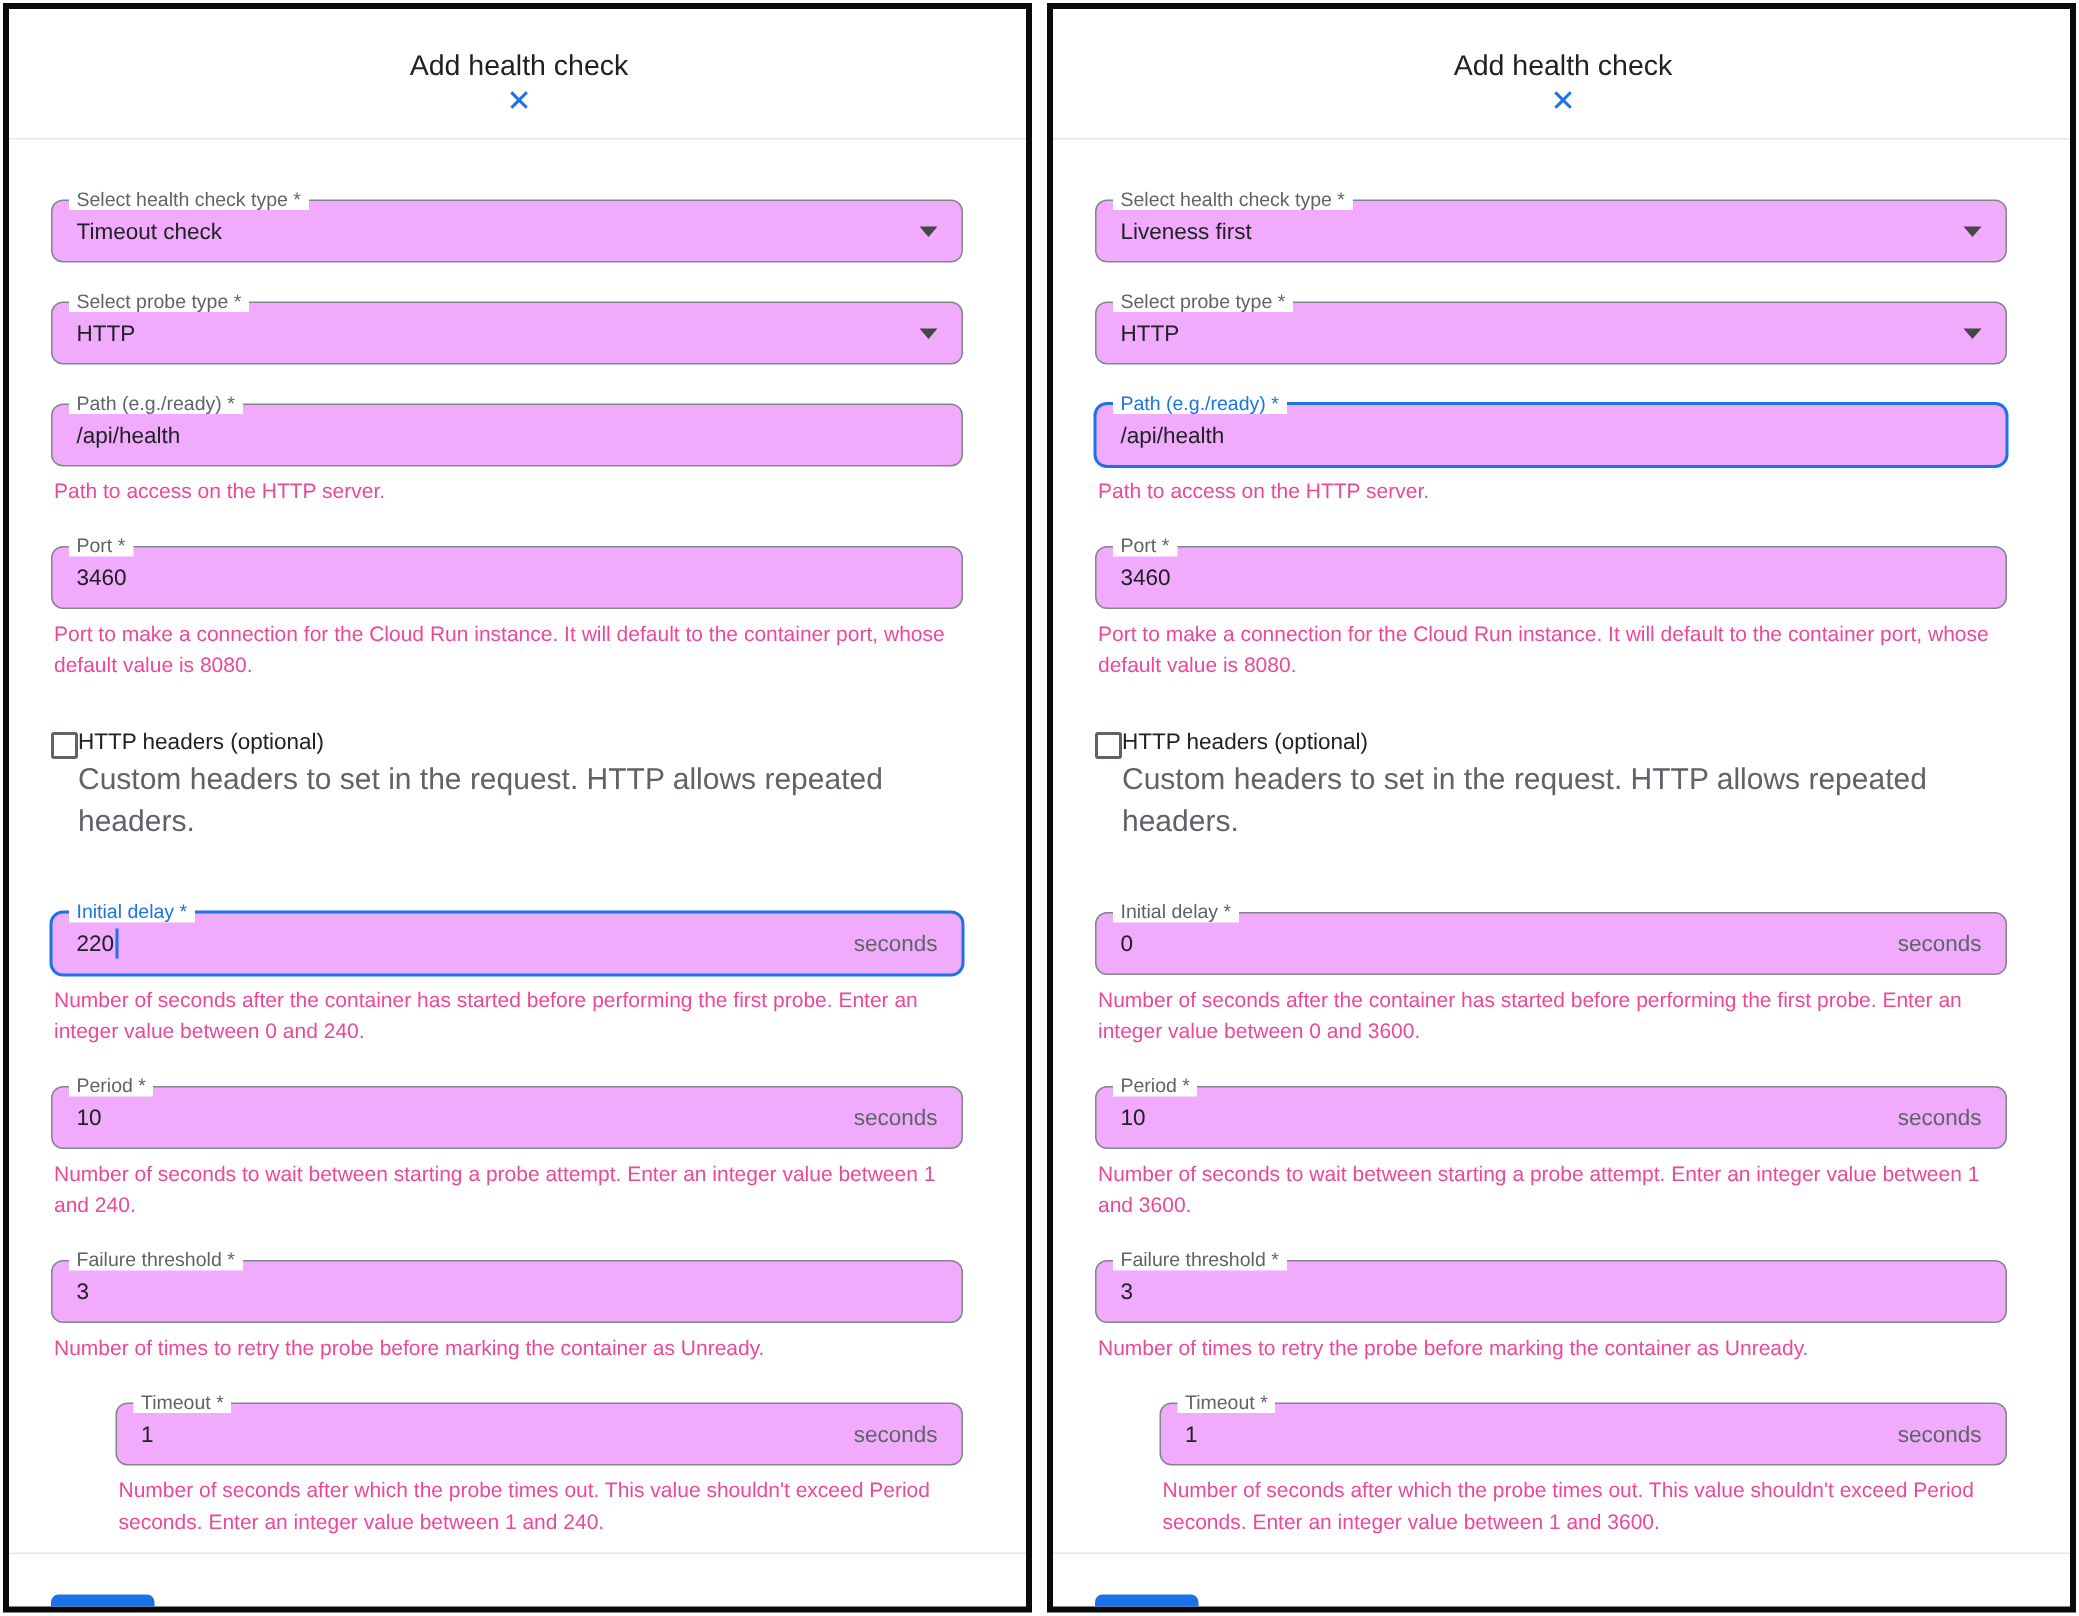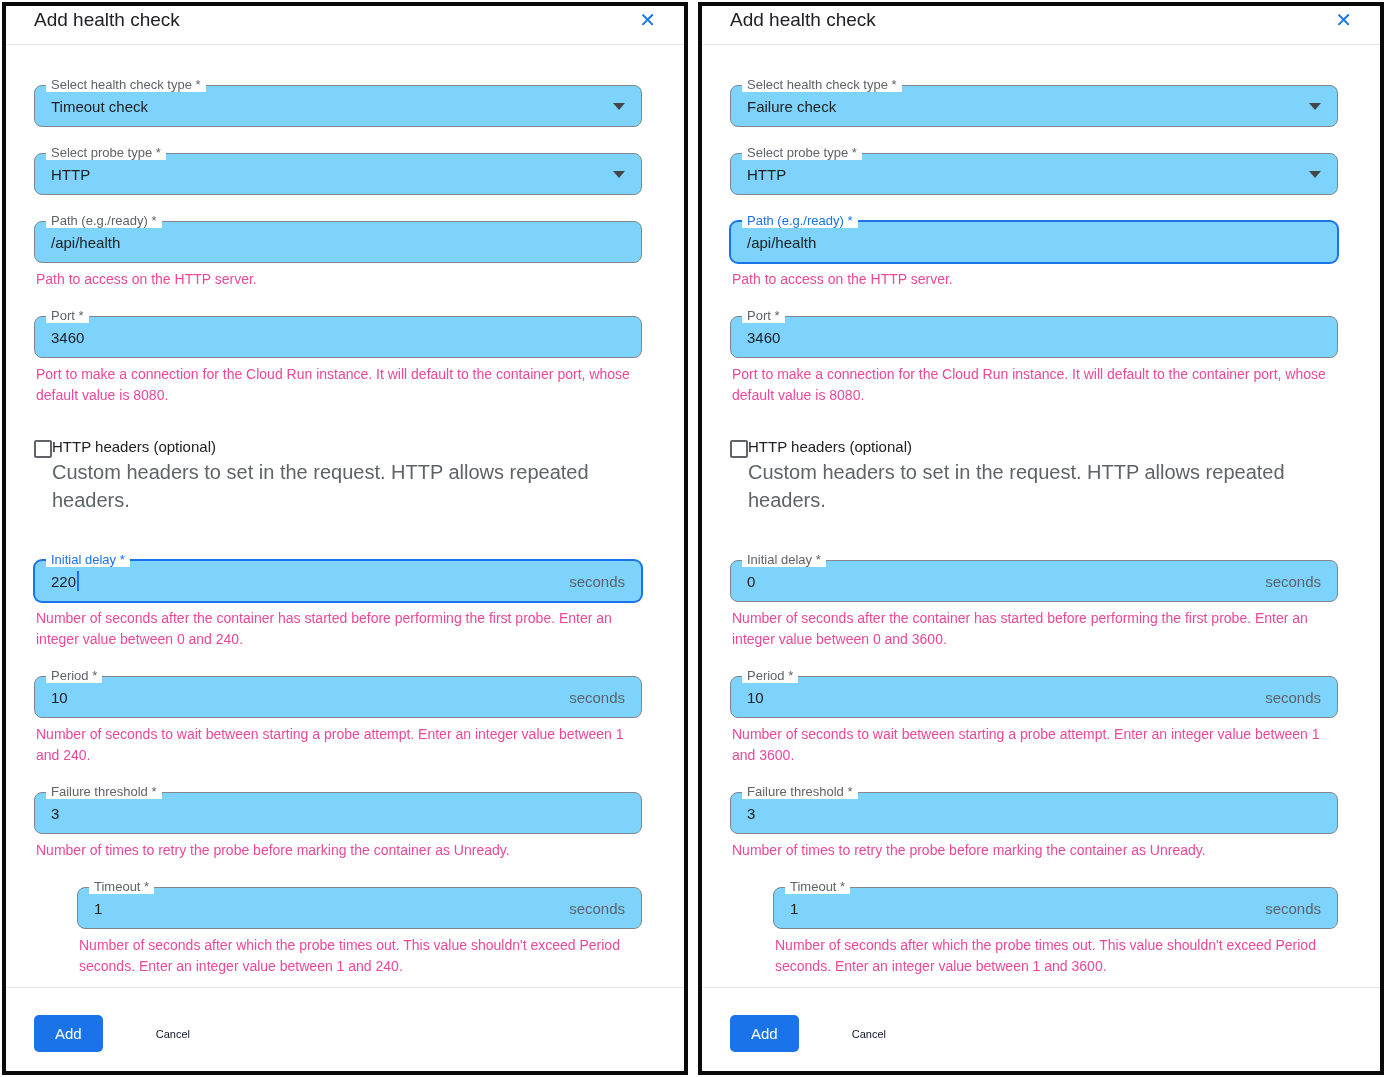--- a/index.html
+++ b/index.html
@@ -11,36 +11,36 @@
   }
   .panels {
     display: flex; gap: 10px; padding: 2px; width: 1386px; height: 1077px;
   }
   .panel {
     flex: 1 1 0; border: 4px solid #0a0a0a; background: #ffffff;
     display: flex; flex-direction: column; overflow: hidden;
   }
   .dialog-header {
     display: flex; align-items: center; justify-content: space-between;
-    padding: 2px 26px 12px 28px; border-bottom: 1px solid #e4e6e8;
+    padding: 28px 26px 12px 28px; border-bottom: 1px solid #e4e6e8; flex-direction: column;
   }
   .dialog-title { font-size: 19px; font-weight: 400; color: #202124; }
   .close {
     color: #1a73e8; font-size: 20px; font-weight: 500; line-height: 1;
     cursor: pointer; padding: 2px;
   }
   .content { flex: 1 1 auto; padding: 40px 42px 10px 28px; }
   .group { margin-bottom: 26px; }
   .group.after-port { margin-bottom: 32px; }
   .group.after-checkbox { margin-bottom: 46px; }
   .group.last { margin-bottom: 0; margin-left: 43px; }
 
   .field {
     position: relative; height: 42px; border: 1px solid #80868b;
-    border-radius: 8px; background: #7dd3fc;
+    border-radius: 8px; background: #f0abfc;
     display: flex; align-items: center; padding: 0 16px;
     cursor: text;
   }
   .field.select { cursor: pointer; }
   .field.focused { border-color: #1a73e8; box-shadow: 0 0 0 1px #1a73e8; }
   .flabel {
     position: absolute; top: -9px; left: 11px; background: #fff;
     padding: 0 5px; font-size: 13px; color: #5f6368; white-space: nowrap;
   }
   .field.focused .flabel { color: #1a73e8; }
@@ -174,21 +174,21 @@
   <section class="panel">
     <header class="dialog-header">
       <h1 class="dialog-title">Add health check</h1>
       <span class="close">✕</span>
     </header>
     <div class="content">
 
       <div class="group">
         <div class="field select">
           <span class="flabel">Select health check type *</span>
-          <span class="fvalue">Failure check</span>
+          <span class="fvalue">Liveness first</span>
           <span class="arrow"></span>
         </div>
       </div>
 
       <div class="group">
         <div class="field select">
           <span class="flabel">Select probe type *</span>
           <span class="fvalue">HTTP</span>
           <span class="arrow"></span>
         </div>

